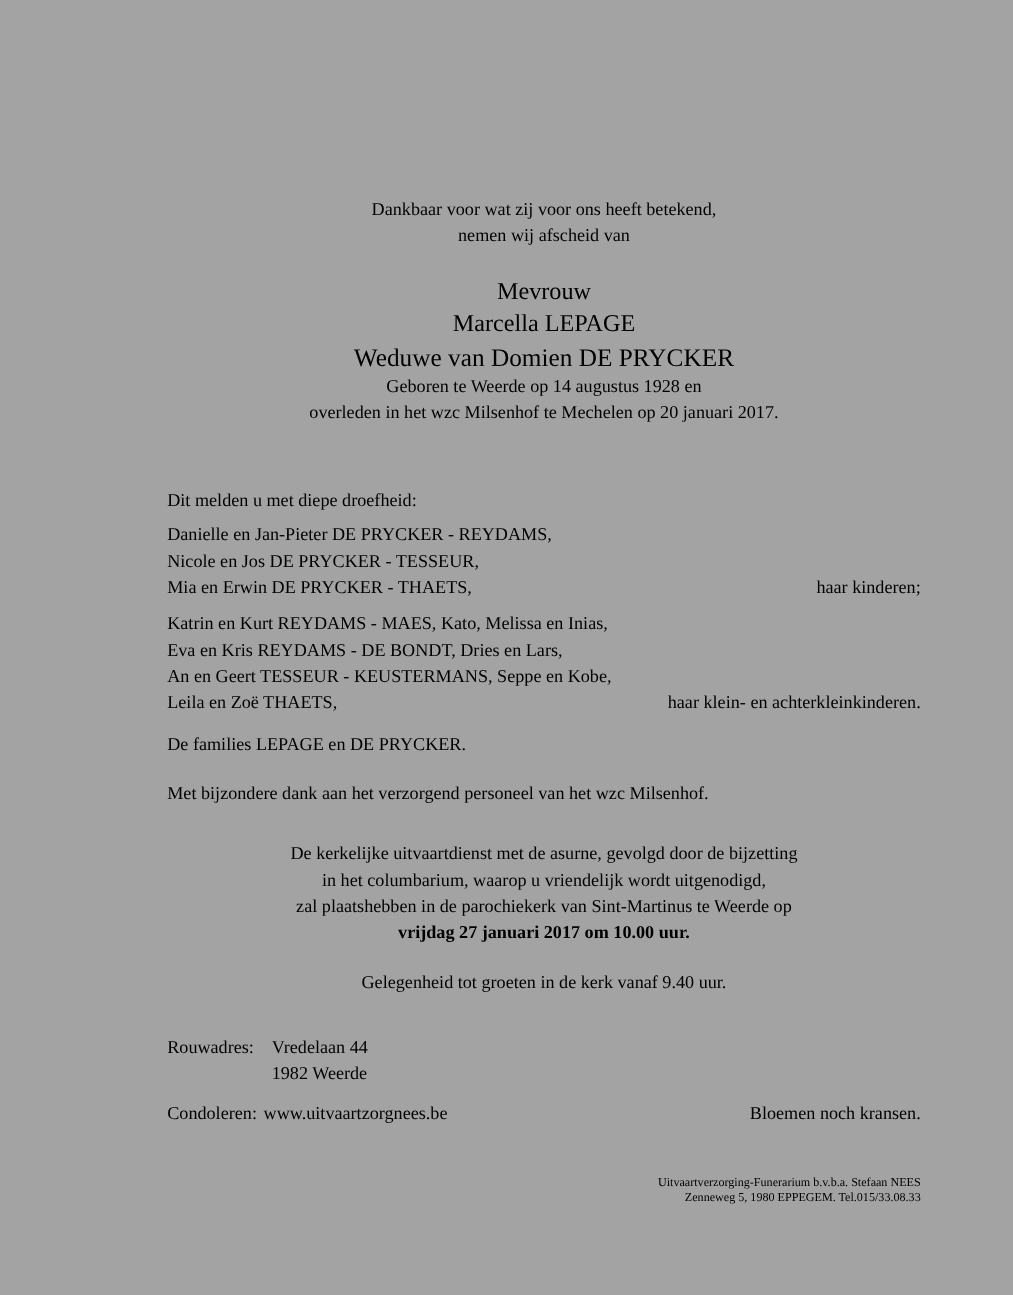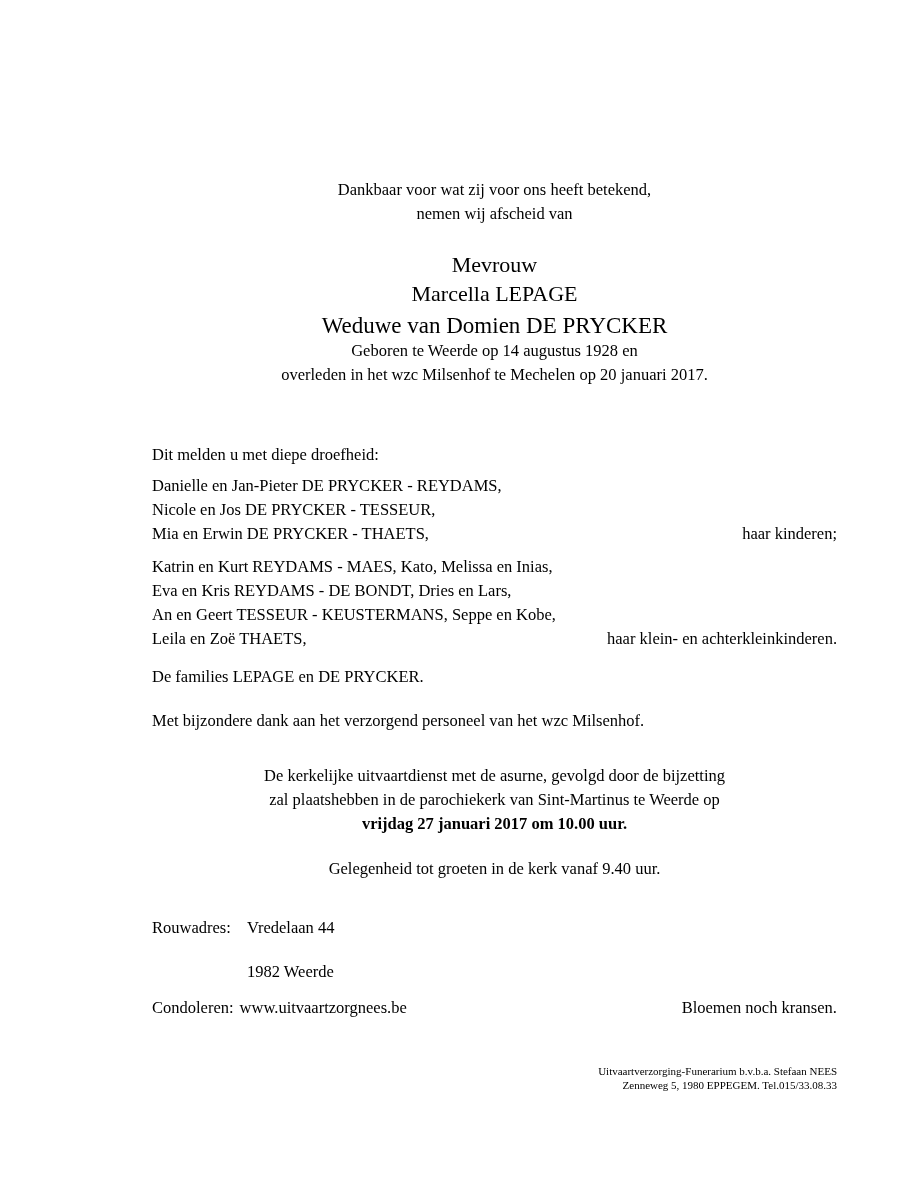--- a/index.html
+++ b/index.html
@@ -1,20 +1,20 @@
 <!DOCTYPE html>
 <html><head>
 <meta charset="utf-8">
 <style>
   * { margin: 0; padding: 0; box-sizing: border-box; }
   html, body { background: #e8e8e8; }
   .page {
     width: 921px;
     height: 1177px;
-    background: #ffffff;
+    background: #a3a3a3;
     color: #000000;
     font-family: "Liberation Serif", "DejaVu Serif", serif;
     font-size: 16.5px;
     line-height: 24px;
     position: relative;
     margin: 0 auto;
     overflow: hidden;
   }
   .content {
     padding: 178px 84px 0 152px; 
@@ -37,21 +37,21 @@
   .mourning-address { margin-top: 35px; }
   .condolences { margin-top: 12px; }
 
   .row {
     display: flex;
     justify-content: space-between;
     align-items: baseline;
   }
   .bold { font-weight: bold; }
 
-  .address-row { display: flex; margin-top: 20px; }
+  .address-row { display: flex; }
   .addr-label { width: 95px; flex: 0 0 95px; }
 
   .cond-left { display: flex; gap: 6px; }
 
   .footer {
     margin-top: 44px;
     font-size: 11px;
     line-height: 14px;
     text-align: right;
   }
@@ -104,20 +104,21 @@
     <section class="families">
       <div>De families LEPAGE en DE PRYCKER.</div>
     </section>
 
     <section class="thanks">
       <div>Met bijzondere dank aan het verzorgend personeel van het wzc Milsenhof.</div>
     </section>
 
     <section class="service center">
       <div>De kerkelijke uitvaartdienst met de asurne, gevolgd door de bijzetting</div>
+      <div>in het columbarium, waarop u vriendelijk wordt uitgenodigd,</div>
       <div>zal plaatshebben in de parochiekerk van Sint-Martinus te Weerde op</div>
       <div class="bold">vrijdag 27 januari 2017 om 10.00 uur.</div>
     </section>
 
     <section class="greeting center">
       <div>Gelegenheid tot groeten in de kerk vanaf 9.40 uur.</div>
     </section>
 
     <section class="mourning-address">
       <div class="address-row">

